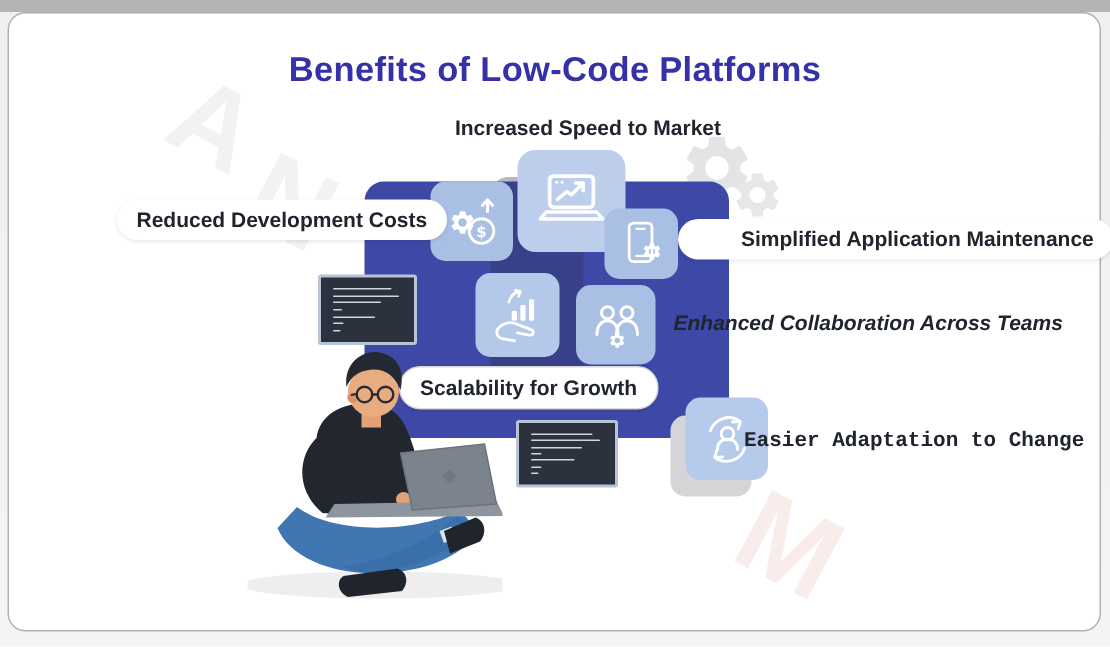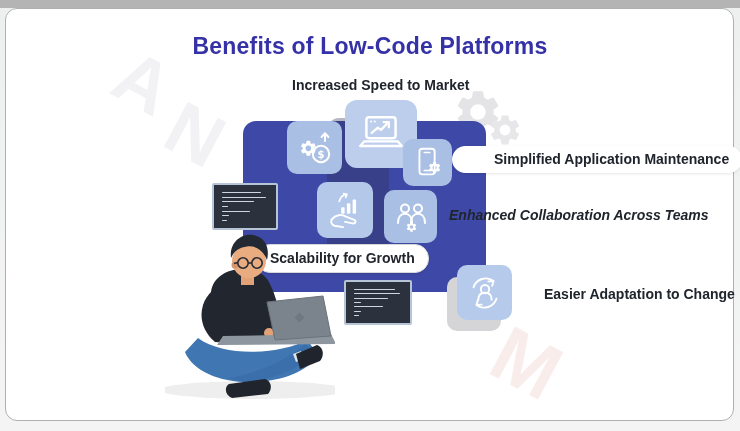--- a/index.html
+++ b/index.html
@@ -52,26 +52,26 @@
   .code .codeline:nth-child(6){width:15%;}
   .code .codeline:nth-child(7){width:10%;}
   .lbl{
     position:absolute;font-size:14px;font-weight:700;color:#20242c;white-space:nowrap;
   }
   .pill{
     height:27px;line-height:27px;padding:0 13px;background:#ffffff;border-radius:14px;
     box-shadow:0 1px 3px rgba(0,0,0,.10);
   }
   .pill-bordered{border:1px solid #d8d8d8;}
-  .lbl-ism{left:292px;top:77px;width:200px;}
+  .lbl-ism{left:292px;top:77px;width:200px;text-align:center;}
   .lbl-rdc{left:78px;top:133px;}
   .lbl-sam{left:452px;top:146px;padding-left:42px;}
   .lbl-ect{left:449px;top:207px;font-style:italic;}
-  .lbl-sfg{left:256px;top:244px;}
-  .lbl-eac{left:544px;top:286px;}
+  .lbl-sfg{left:266px;top:244px;}
+  .lbl-eac{left:496px;top:286px;font-family:Liberation Mono, monospace;}
   .person{position:absolute;left:165px;top:232px;}
   svg{display:block;}
 </style>
 </head>
 <body>
 
 <div class="stage">
 
   <div class="card"></div>
 
@@ -164,20 +164,21 @@
     <div class="codeline"></div>
       <div class="codeline"></div>
       <div class="codeline"></div>
       <div class="codeline"></div>
       <div class="codeline"></div>
       <div class="codeline"></div>
       <div class="codeline"></div>
   </div>
 
   <div class="lbl lbl-ism">Increased Speed to Market</div>
+  <div class="lbl pill lbl-rdc">Reduced Development Costs</div>
   <div class="lbl pill lbl-sam">Simplified Application Maintenance</div>
   <div class="lbl lbl-ect">Enhanced Collaboration Across Teams</div>
   <div class="lbl pill pill-bordered lbl-sfg">Scalability for Growth</div>
   <div class="lbl lbl-eac">Easier Adaptation to Change</div>
 
   <svg class="person" width="170" height="175" viewBox="0 0 170 175">
     <ellipse cx="88" cy="158" rx="93" ry="9" fill="#eeeeef"></ellipse>
     <path d="M20 120 C28 140 58 152 92 150 C124 148 146 136 153 122 L142 108 C116 122 60 126 33 106 Z" fill="#4077b3"></path>
     <path d="M140 112 C120 130 90 142 62 146 L80 150 C112 148 138 134 150 120 Z" fill="#3a6fab"></path>
     <path d="M64 152 L100 147 C106 149 108 156 103 162 L67 166 C60 163 59 155 64 152 Z" fill="#20252d"></path>

